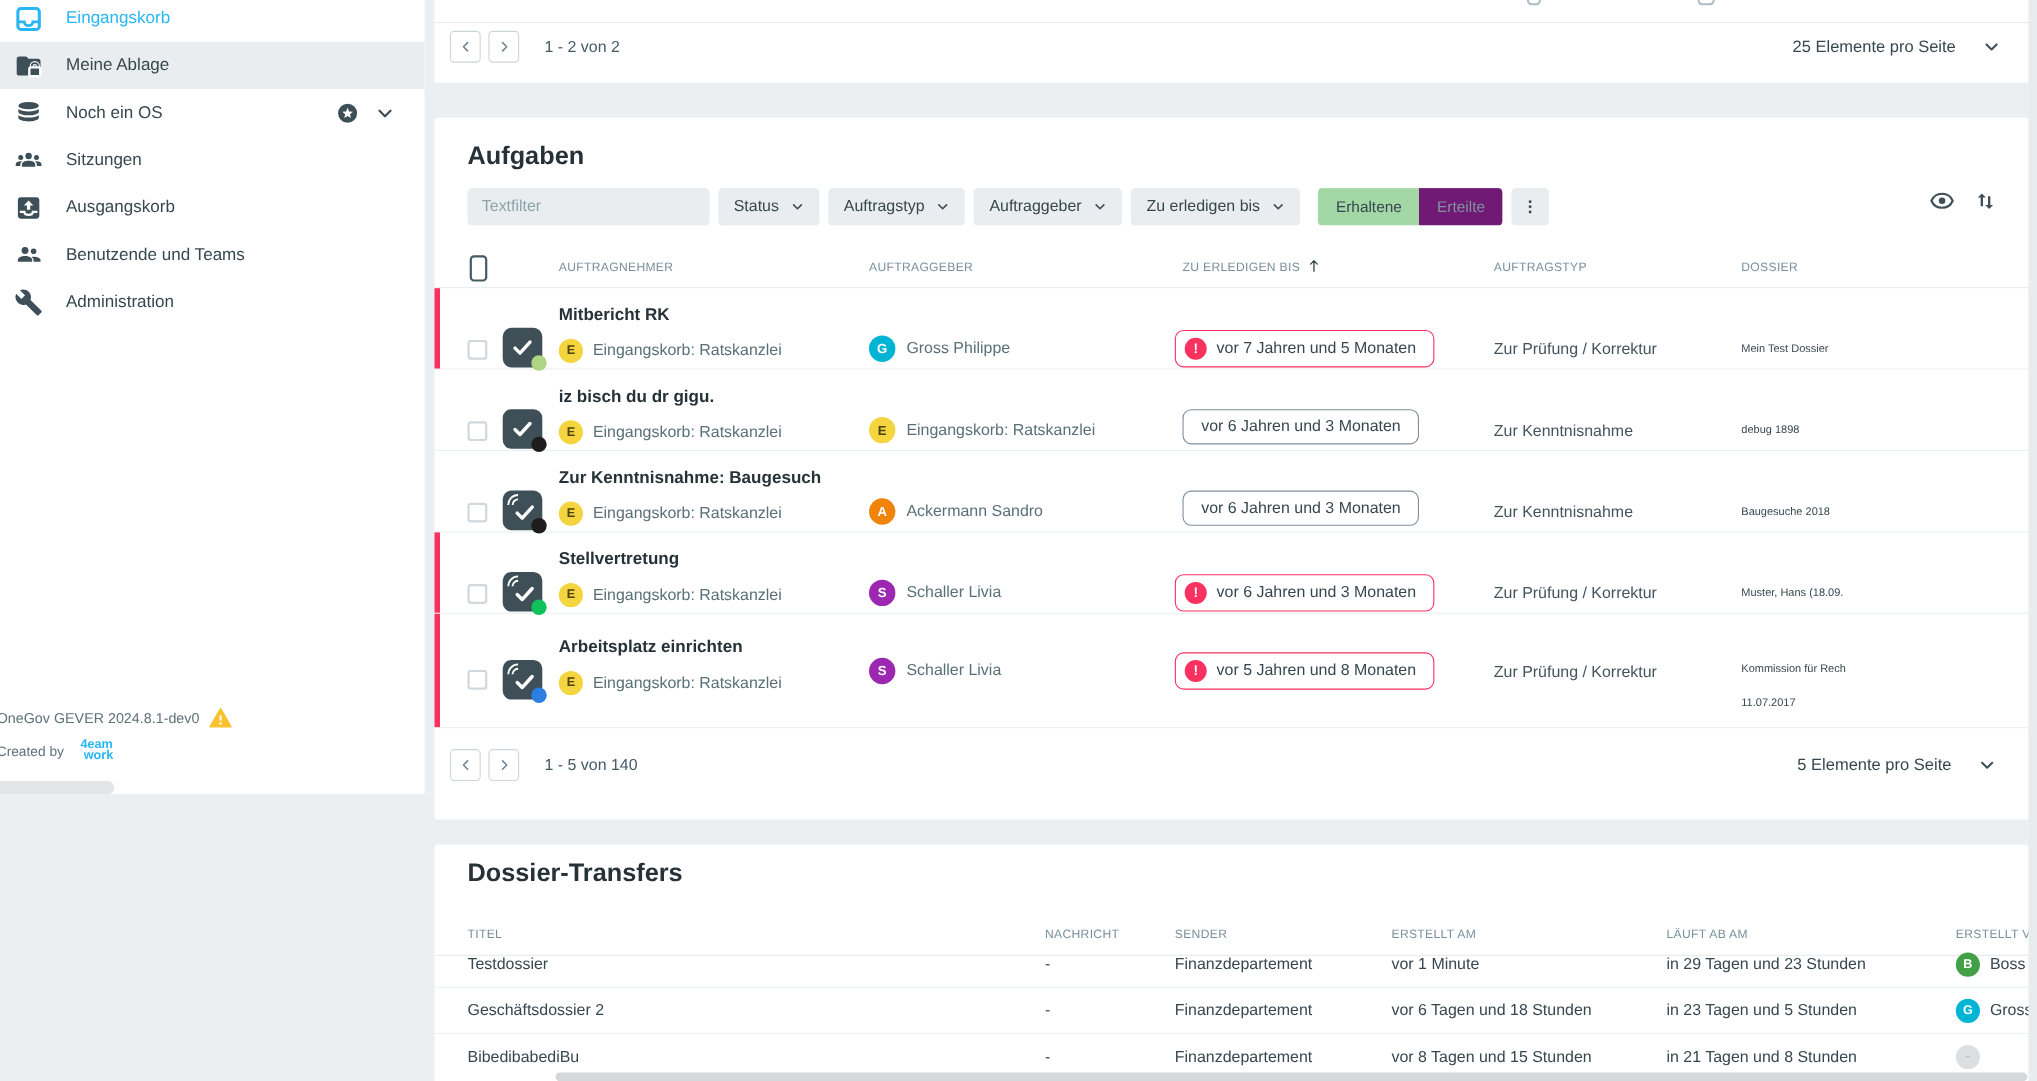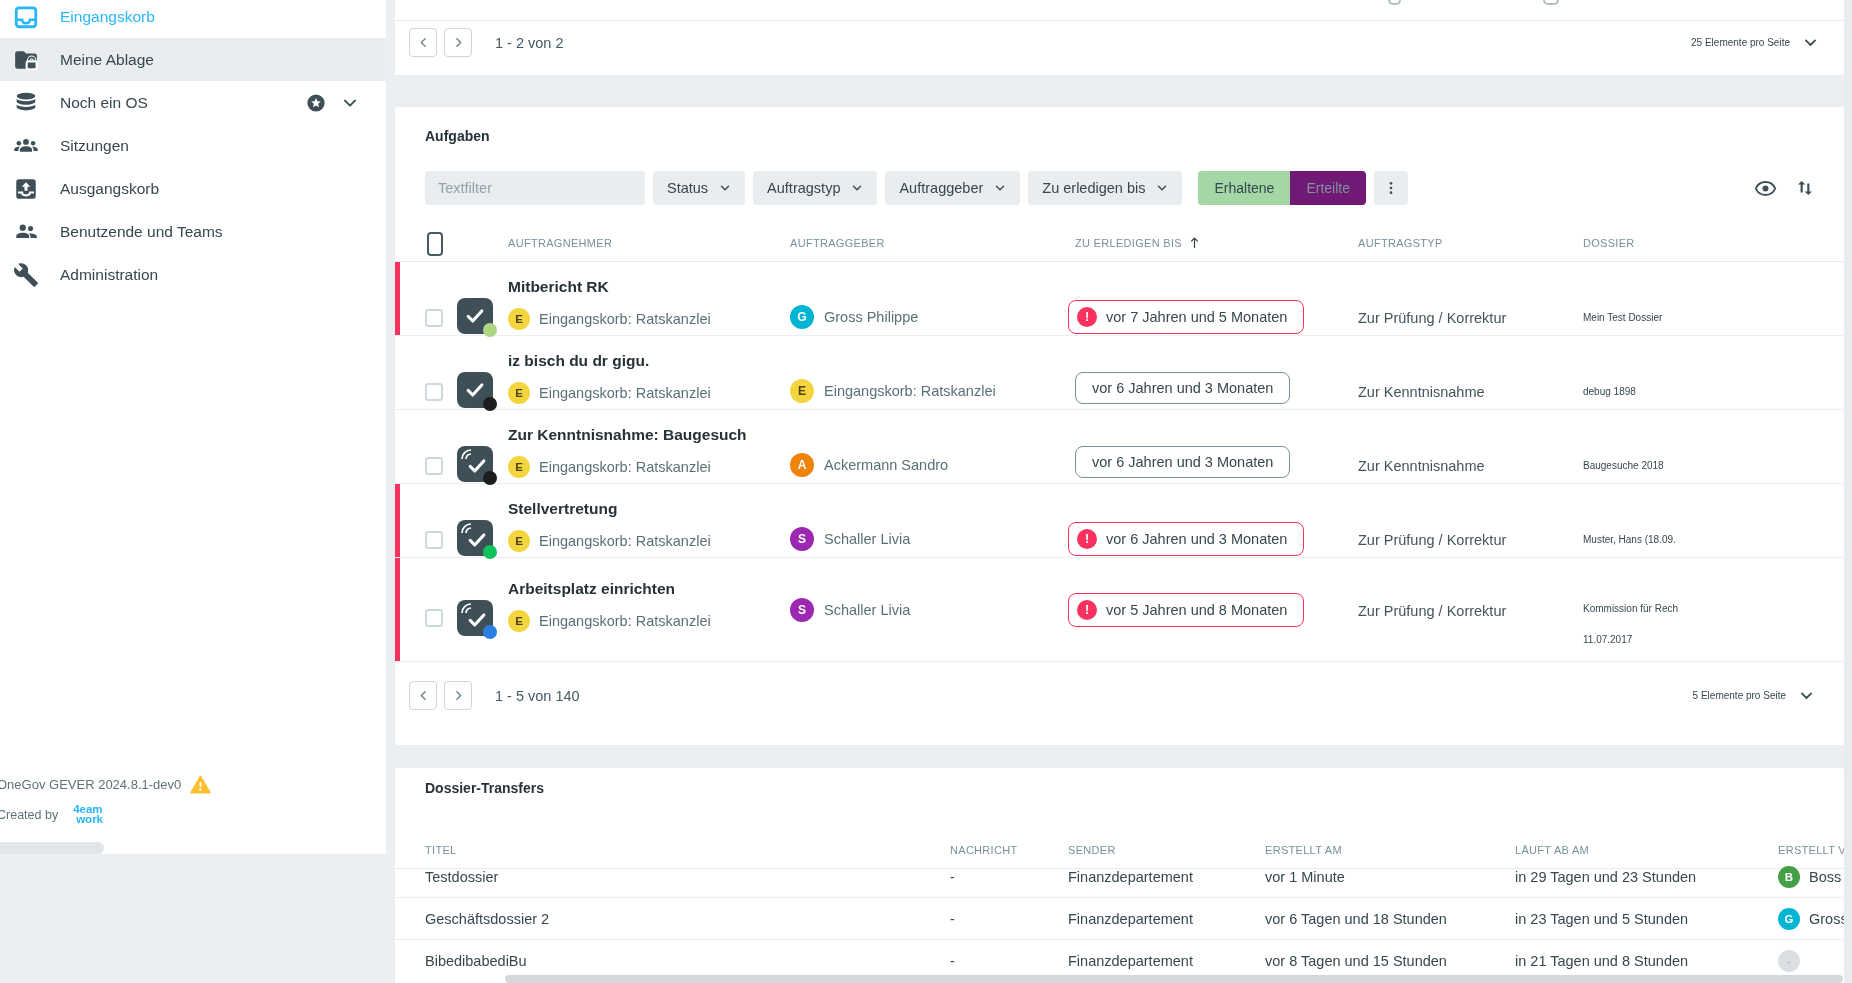--- a/index.html
+++ b/index.html
@@ -1,21 +1,21 @@
 <!DOCTYPE html>
 <html><head>
 <meta charset="utf-8">
 <style>
   * { margin:0; padding:0; box-sizing:border-box; }
   html,body { background:#dfe3e6; }
   .screen { position:relative; width:1852px; height:983px; background:#eceff1;
     font-family:"Liberation Sans", sans-serif; color:#37474f; overflow:hidden; }
 
   
-  .sidebar { position:absolute; left:0; top:0; width:386px; height:854px; background:#fff; }
+  .sidebar { position:absolute; left:0; top:0; width:386px; height:722px; background:#fff; }
   .sb-item { display:flex; align-items:center; height:43px; padding:0 26px 0 13px; cursor:pointer; }
   .sb-item:first-child { margin-top:-5px; }
   .sb-item.selected { background:#e9edef; }
   .sb-icon { width:26px; height:26px; margin-right:21px; flex:0 0 auto; display:flex; align-items:center; justify-content:center; }
   .sb-icon svg { width:26px; height:26px; }
   .sb-label { font-size:15.5px; font-weight:500; color:#37474f; white-space:nowrap; }
   .sb-item.active .sb-label { color:#29b6f6; }
   .sb-trail { margin-left:auto; display:flex; align-items:center; gap:13px; }
   .sb-trail svg { display:block; }
 
@@ -33,26 +33,26 @@
   .card-top { top:0; height:75px; }
   .hairline { position:absolute; top:20px; left:0; right:0; border-bottom:1px solid #e8ecee; }
   .frag { position:absolute; top:0; height:5px; width:13px; border:2px solid #aebcc3; border-top:none; border-radius:0 0 7px 7px; }
   .frag1 { left:993px; } .frag2 { left:1148px; width:16px; }
 
   .pager { position:absolute; left:14px; right:26px; display:flex; align-items:center; }
   .card-top .pager { top:28px; }
   .pgbtn { width:28px; height:29px; border:1px solid #ccd5d9; border-radius:4px; background:#fff;
     display:flex; align-items:center; justify-content:center; margin-right:7px; cursor:pointer; }
   .pg-range { margin-left:16px; font-size:14.5px; color:#455a64; }
-  .pg-size { margin-left:auto; display:flex; align-items:center; gap:12px; font-size:10px; color:#37474f; cursor:pointer; }
+  .pg-size { margin-left:auto; display:flex; align-items:center; gap:24px; font-size:15px; color:#37474f; cursor:pointer; }
 
   .card-tasks { top:107px; height:638px; border-radius:3px; }
-  .card-title { position:absolute; top:21px; left:30px; font-size:14px; font-weight:bold; color:#263238; }
-
-  .filterbar { position:absolute; top:64px; left:30px; right:30px; height:34px; display:flex; align-items:center; }
+  .card-title { position:absolute; top:21px; left:30px; font-size:23px; font-weight:bold; color:#263238; }
+
+  .filterbar { position:absolute; top:64px; left:30px; right:30px; height:34px; display:flex; align-items:flex-start; }
   .f-input { width:220px; height:34px; background:#e9edef; border:none; border-radius:4px; padding:0 13px;
     font-family:inherit; font-size:14.5px; color:#37474f; margin-right:8px; }
   .f-input::placeholder { color:#8fa3ad; }
   .f-pill { height:34px; background:#e9edef; border-radius:4px; display:flex; align-items:center; gap:11px;
     padding:0 14px; font-size:14.5px; color:#37474f; margin-right:8px; cursor:pointer; white-space:nowrap; }
   .f-seg { display:flex; margin-left:8px; border-radius:4px; overflow:hidden; }
   .f-seg .seg { height:34px; display:flex; align-items:center; padding:0 16px; font-size:14px; cursor:pointer; }
   .seg-on { background:#a3d7a5; color:#37474f; }
   .seg-off { background:#701a75; color:#7f939d; }
   .f-dots { width:34px; height:34px; background:#e9edef; border-radius:4px; margin-left:8px;

